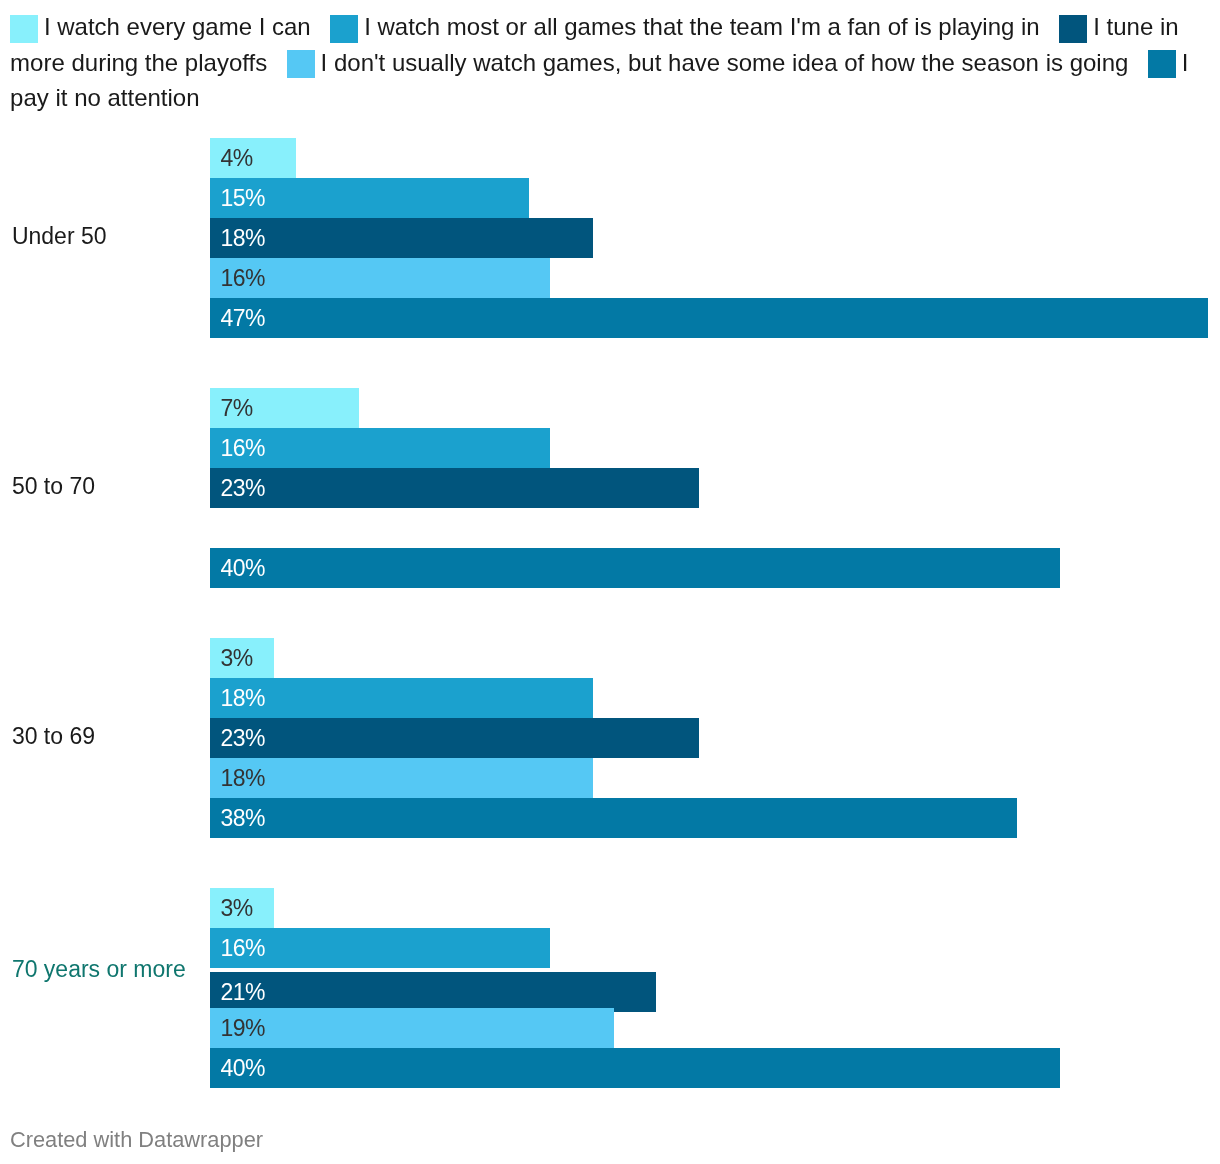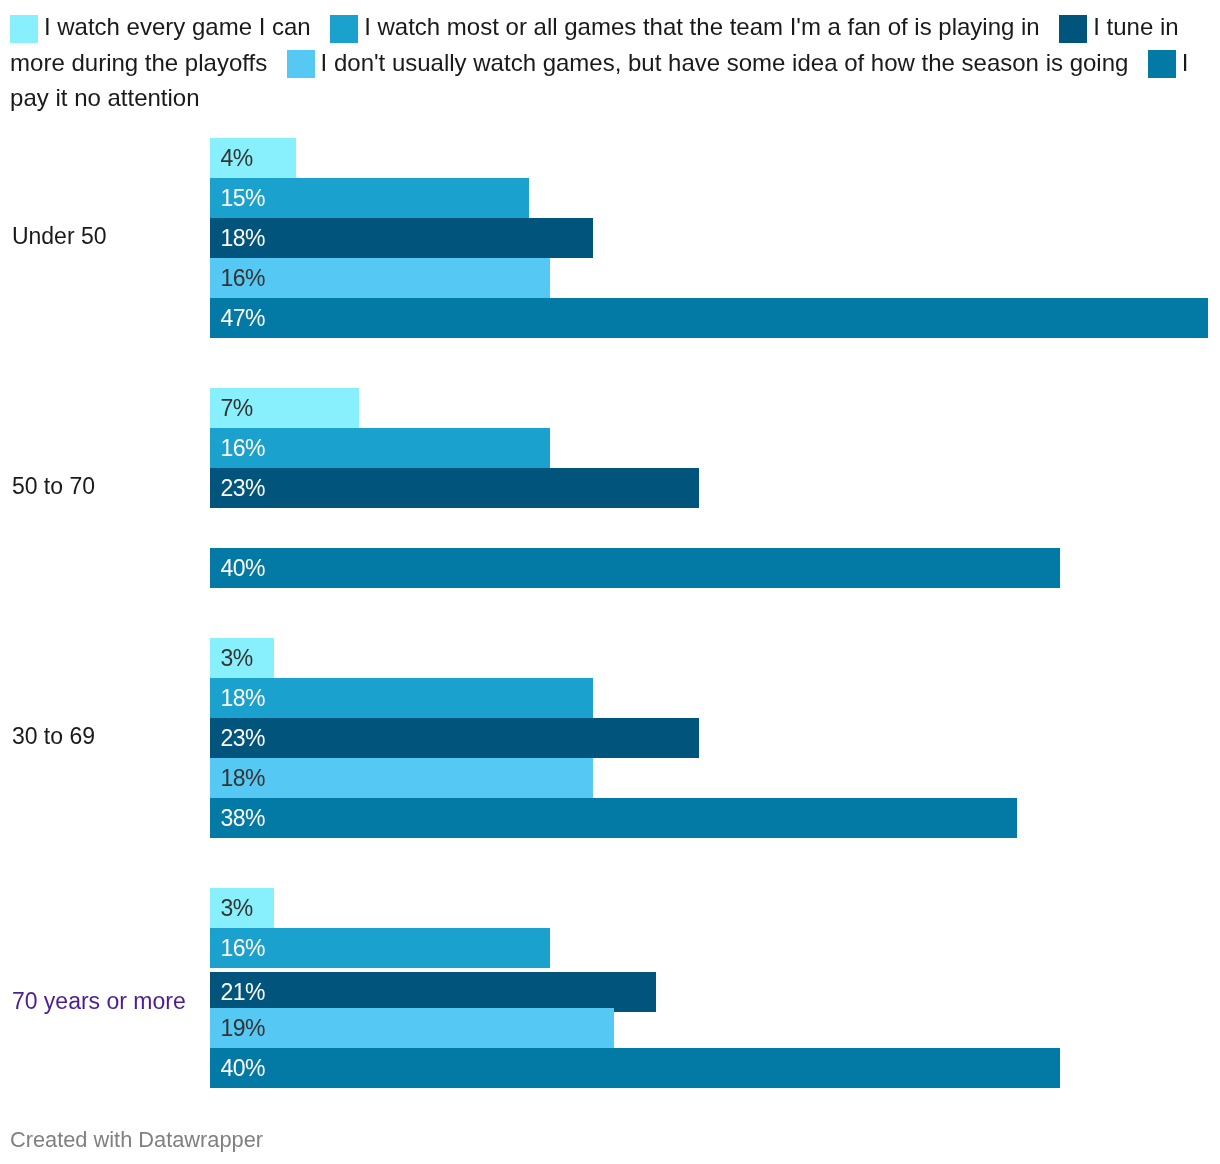--- a/index.html
+++ b/index.html
@@ -151,21 +151,21 @@
         <div class="bar-row" style="top: 119.94px; width: 382.918px;">
           <div class="bar" style="width: 382.918px; background: rgb(85, 200, 244);"></div>
           <div class="bar-value" style="color: rgb(51, 51, 51);">18%</div>
         </div>
         <div class="bar-row" style="top: 159.92px; width: 807.516px;">
           <div class="bar" style="width: 807.516px; background: rgb(3, 121, 165);"></div>
           <div class="bar-value" style="color: rgb(255, 255, 255);">38%</div>
         </div>
       </div>
       <div class="group" style="top: 887.9px; height: 199.9px;">
-        <div class="group-label" style="color: #4c1d95; top: 93px; text-align: right;">70 years or more</div>
+        <div class="group-label" style="color: #0f766e; top: 61px; text-align: right;">70 years or more</div>
         <div class="bar-row" style="top: 0px; width: 64.4697px;">
           <div class="bar" style="width: 64.4697px; background: rgb(136, 240, 252);"></div>
           <div class="bar-value" style="color: rgb(51, 51, 51);">3%</div>
         </div>
         <div class="bar-row" style="top: 39.98px; width: 340.458px;">
           <div class="bar" style="width: 340.458px; background: rgb(27, 161, 206);"></div>
           <div class="bar-value" style="color: rgb(255, 255, 255);">16%</div>
         </div>
         <div class="bar-row" style="top: 84px; width: 399px;">
           <div class="bar" style="width: 446.608px; background: rgb(1, 85, 125);"></div>

